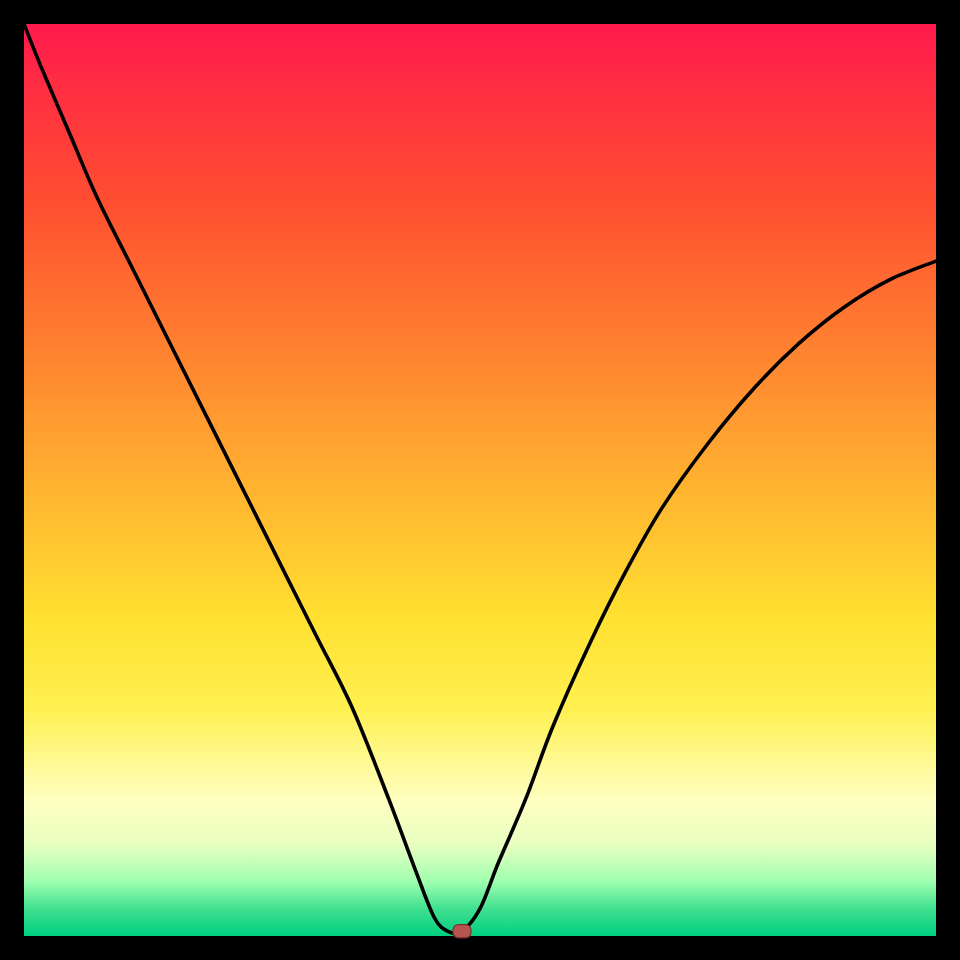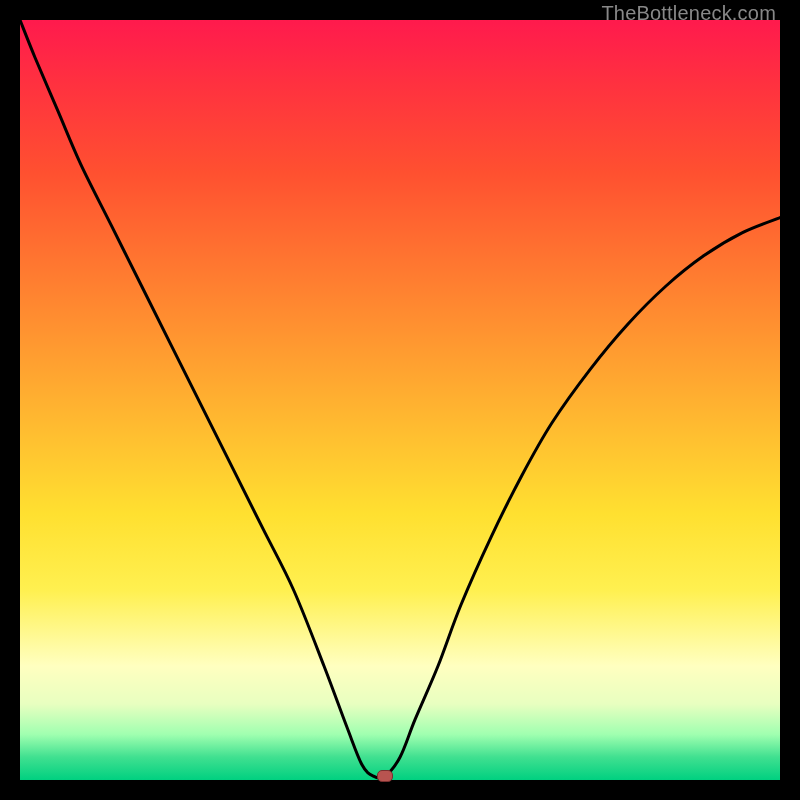--- a/index.html
+++ b/index.html
@@ -63,21 +63,20 @@
     transform: translate(-50%, -50%);
   }
 </style>
 </head>
 <body>
 
 <div class="container">
 
   <div class="plot-area"></div>
 
-  <div class="watermark">TheBottleneck.com</div>
 
   <svg class="curve" viewBox="0 0 760 760" preserveAspectRatio="none">
     <path id="curve-path" d="M 0 0 C 2.5333333333333337 6.333333333333333, 8.866666666666667 22.79999999999999, 15.200000000000001 38 C 21.533333333333335 53.20000000000001, 30.4 73.46666666666671, 38 91.20000000000005 C 45.6 108.93333333333338, 51.93333333333334 125.39999999999998, 60.800000000000004 144.39999999999998 C 69.66666666666667 163.39999999999998, 81.06666666666666 184.93333333333337, 91.2 205.20000000000005 C 101.33333333333334 225.46666666666673, 111.46666666666667 245.73333333333335, 121.60000000000001 266 C 131.73333333333335 286.26666666666665, 141.86666666666667 306.53333333333336, 152 326.8 C 162.13333333333333 347.06666666666666, 172.26666666666668 367.33333333333337, 182.4 387.6 C 192.53333333333333 407.8666666666667, 202.66666666666669 428.1333333333334, 212.8 448.40000000000003 C 222.93333333333334 468.6666666666667, 233.0666666666667 488.93333333333334, 243.20000000000002 509.2 C 253.33333333333334 529.4666666666667, 263.46666666666664 547.2, 273.59999999999997 570 C 283.7333333333333 592.8, 295.1333333333333 623.2, 304 646 C 312.8666666666667 668.8, 320.4666666666667 690.3333333333333, 326.8 706.8 C 333.1333333333333 723.2666666666667, 337.56666666666666 736.5666666666666, 342 744.8 C 346.43333333333334 753.0333333333333, 349.6 754.3000000000001, 353.40000000000003 756.2 C 357.20000000000005 758.1, 360.3666666666667 759.3666666666667, 364.8 756.2 C 369.23333333333335 753.0333333333334, 374.93333333333334 746.7, 380 737.2 C 385.06666666666666 727.7, 388.8666666666667 714.4000000000001, 395.2 699.2 C 401.5333333333333 684, 410.4000000000001 665, 418.00000000000006 646 C 425.6 627, 431.9333333333333 606.7333333333333, 440.79999999999995 585.2 C 449.66666666666663 563.6666666666667, 461.06666666666666 538.3333333333333, 471.2 516.8 C 481.3333333333333 495.2666666666666, 491.4666666666667 475, 501.6 456 C 511.73333333333335 437, 520.6 420.53333333333336, 532 402.8 C 543.4 385.06666666666666, 557.3333333333334 366.0666666666666, 570 349.59999999999997 C 582.6666666666666 333.1333333333333, 595.3333333333334 317.93333333333334, 608 304 C 620.6666666666666 290.06666666666666, 633.3333333333334 277.4, 646 266 C 658.6666666666666 254.6, 671.3333333333334 244.46666666666667, 684 235.60000000000002 C 696.6666666666666 226.73333333333338, 709.3333333333334 219.1333333333334, 722 212.80000000000007 C 734.6666666666666 206.46666666666673, 753.6666666666666 200.13333333333335, 760 197.60000000000002" fill="none" stroke="#000" stroke-width="3" stroke-linejoin="round" stroke-linecap="round"></path>
   </svg>
 
   <div id="min-marker" class="marker" style="left: 384.8px; top: 776.2px;"></div>
 
 </div>
 
 </body></html>

